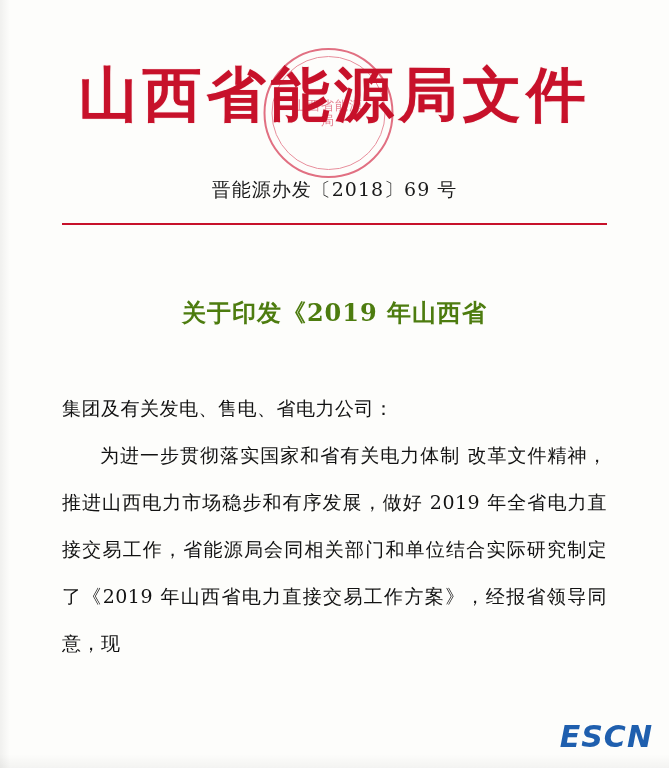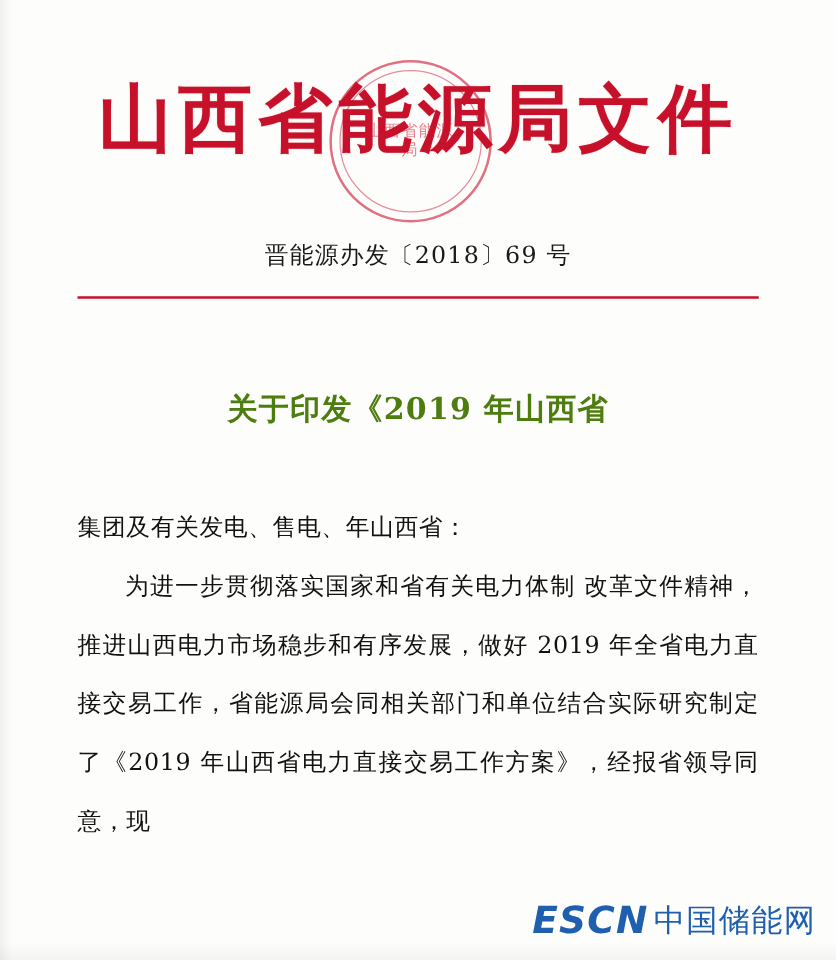--- a/index.html
+++ b/index.html
@@ -76,21 +76,21 @@
     text-align: center;
     color: #d8415a;
     font-size: 13px;
     line-height: 15px;
     letter-spacing: 1px;
     font-family: "DejaVu Serif", serif;
     opacity: 0.85;
   }
 
   .doc-number {
-    margin-top: 60px;
+    margin-top: 46px;
     font-size: 19px;
     color: #1a1a1a;
     letter-spacing: 1px;
     font-family: "DejaVu Serif", "Liberation Serif", serif;
   }
 
   .red-rule {
     margin: 20px auto 0 auto;
     width: 545px;
     height: 2.5px;
@@ -184,22 +184,21 @@
     <div class="doc-number">晋能源办发〔2018〕69 号</div>
 
     <div class="red-rule"></div>
   </div>
 
   <div class="title-block">
     <div>关于印发《2019 年山西省</div>
   </div>
 
   <div class="body-block">
-    <div>集团及有关发电、售电、年山西省：</div>
+    <div>集团及有关发电、售电、省电力公司：</div>
     <div class="para-indent">为进一步贯彻落实国家和省有关电力体制 改革文件精神，推进山西电力市场稳步和有序发展，做好 2019 年全省电力直接交易工作，省能源局会同相关部门和单位结合实际研究制定了《2019 年山西省电力直接交易工作方案》，经报省领导同意，现</div>
   </div>
 
   <div class="watermark">
     <span class="wm-escn">ESCN</span>
-    <span class="wm-cn">中国储能网</span>
   </div>
 
 </div>
 
 </body></html>

